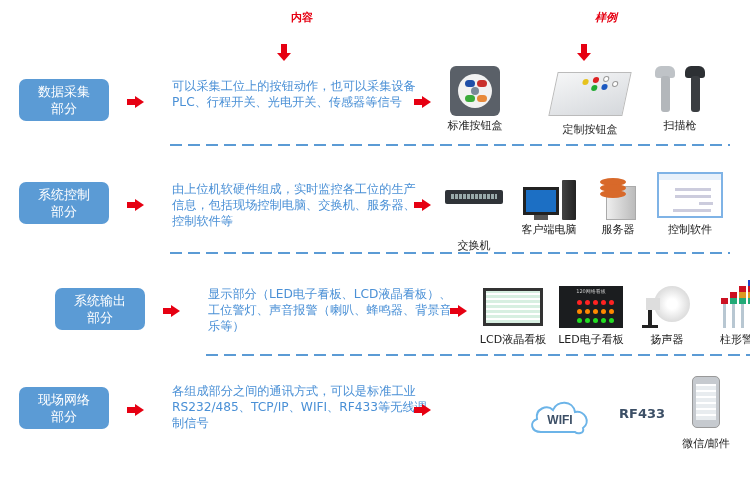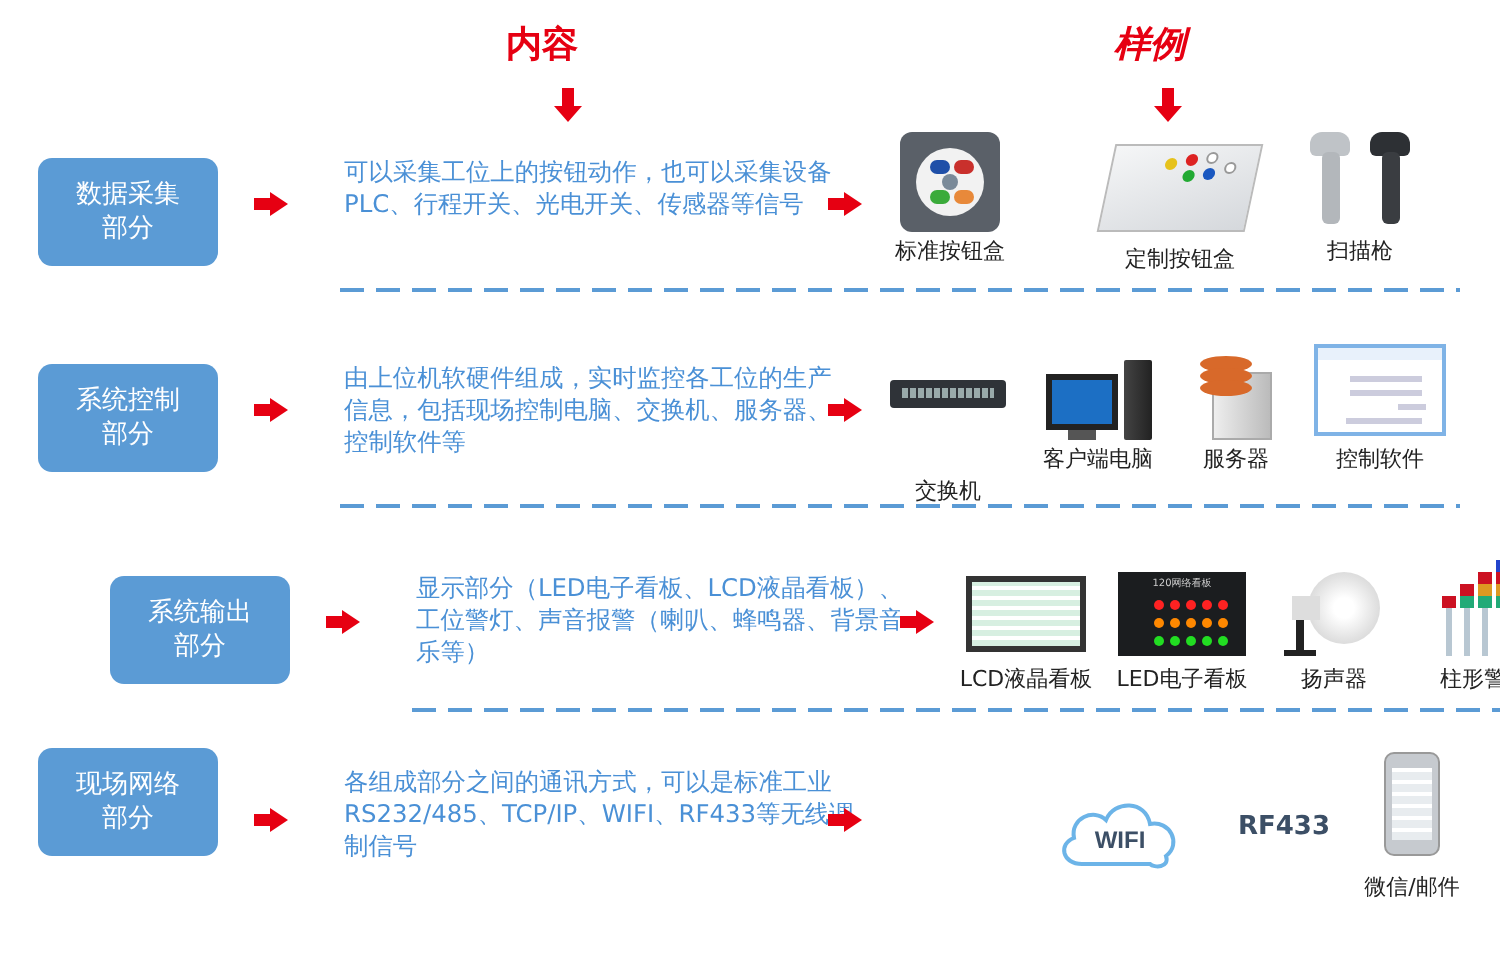--- a/index.html
+++ b/index.html
@@ -1,25 +1,25 @@
 <!DOCTYPE html>
 <html><head>
 <meta charset="utf-8">
 <style>
   * { box-sizing: border-box; margin: 0; padding: 0; }
   html, body { width: 750px; height: 483px; background: #ffffff; overflow: hidden; }
   body { position: relative; font-family: "DejaVu Sans", "Liberation Sans", sans-serif; }
 
-  .col-head { position: absolute; top: 10px; font-size: 18px; font-weight: bold; color: #e60012; text-align: left; width: 60px; }
+  .col-head { position: absolute; top: 10px; font-size: 11px; font-weight: bold; color: #e60012; text-align: right; width: 60px; }
   .down-arrow { position: absolute; width: 14px; height: 18px; }
   .down-arrow::before { content: ""; position: absolute; left: 4px; top: 0; width: 6px; height: 9px; background: #e60012; }
   .down-arrow::after { content: ""; position: absolute; left: 0; top: 9px; border-left: 7px solid transparent; border-right: 7px solid transparent; border-top: 8px solid #e60012; }
 
   .row { position: absolute; left: 0; width: 750px; height: 110px; }
-  .cat-box { position: absolute; left: 19px; width: 90px; height: 54px; background: #5b9bd5; border-radius: 7px;
+  .cat-box { position: absolute; left: 19px; width: 90px; height: 42px; background: #5b9bd5; border-radius: 7px;
              color: #fff; font-size: 13px; line-height: 17px; text-align: center; display: flex; align-items: center; justify-content: center; flex-direction: column; }
   .r-arrow { position: absolute; width: 17px; height: 12px; }
   .r-arrow::before { content: ""; position: absolute; left: 0; top: 3px; width: 9px; height: 6px; background: #e60012; }
   .r-arrow::after { content: ""; position: absolute; left: 8px; top: 0; border-top: 6px solid transparent; border-bottom: 6px solid transparent; border-left: 9px solid #e60012; }
 
   .desc { position: absolute; left: 172px; width: 255px; font-size: 12.2px; line-height: 16px; color: #4a90d6; }
   .sep { position: absolute; left: 170px; width: 560px; height: 2px;
          background-image: repeating-linear-gradient(90deg, #5b9bd5 0 12px, transparent 12px 18px); }
 
   .item { position: absolute; text-align: center; }
@@ -214,21 +214,21 @@
     <div class="item-img" style="height:56px;width:60px;">
       <div class="tower-lamp"><div class="seg" style="background:#c12;"></div><div class="pole" style="height:24px;"></div></div><div class="tower-lamp"><div class="seg" style="background:#c12;"></div><div class="seg" style="background:#2a7;"></div><div class="pole" style="height:24px;"></div></div><div class="tower-lamp"><div class="seg" style="background:#c12;"></div><div class="seg" style="background:#d92;"></div><div class="seg" style="background:#2a7;"></div><div class="pole" style="height:24px;"></div></div><div class="tower-lamp"><div class="seg" style="background:#24c;"></div><div class="seg" style="background:#c12;"></div><div class="seg" style="background:#d92;"></div><div class="seg" style="background:#2a7;"></div><div class="pole" style="height:24px;"></div></div><div class="tower-lamp"><div class="seg" style="background:#dde;"></div><div class="seg" style="background:#24c;"></div><div class="seg" style="background:#c12;"></div><div class="seg" style="background:#d92;"></div><div class="seg" style="background:#2a7;"></div><div class="pole" style="height:24px;"></div></div>
     </div>
     <div class="item-label">柱形警灯</div>
   </div>
 
   <div class="sep" style="top:84px;"></div>
 </div>
 
 <div class="row" style="top:372px;">
-  <div class="cat-box" style="top:2px;">
+  <div class="cat-box" style="top:15px;">
     <span>现场网络</span>
     <span>部分</span>
   </div>
   <div class="r-arrow" style="left:127px; top:32px;"></div>
   <div class="desc" style="top:11px;">各组成部分之间的通讯方式，可以是标准工业RS232/485、TCP/IP、WIFI、RF433等无线调制信号</div>
   <div class="r-arrow" style="left:414px; top:32px;"></div>
 
 
   <div class="item" style="left:526px; top:22px; width:68px;">
     <div class="item-img" style="width:66px;height:44px;">

